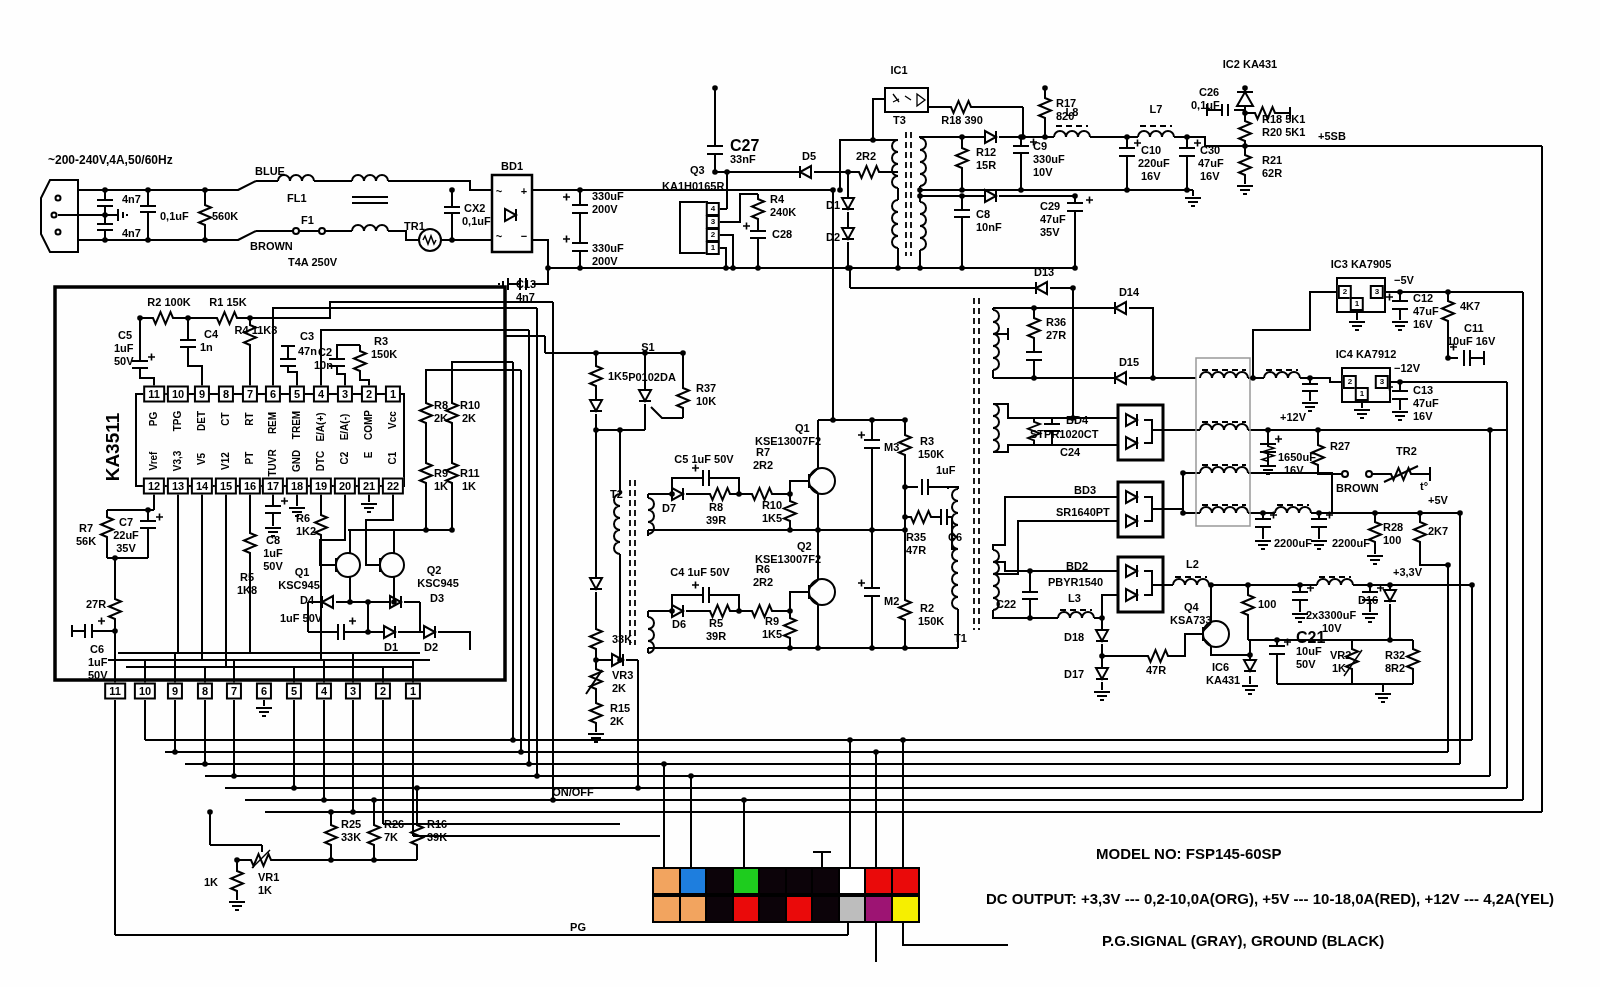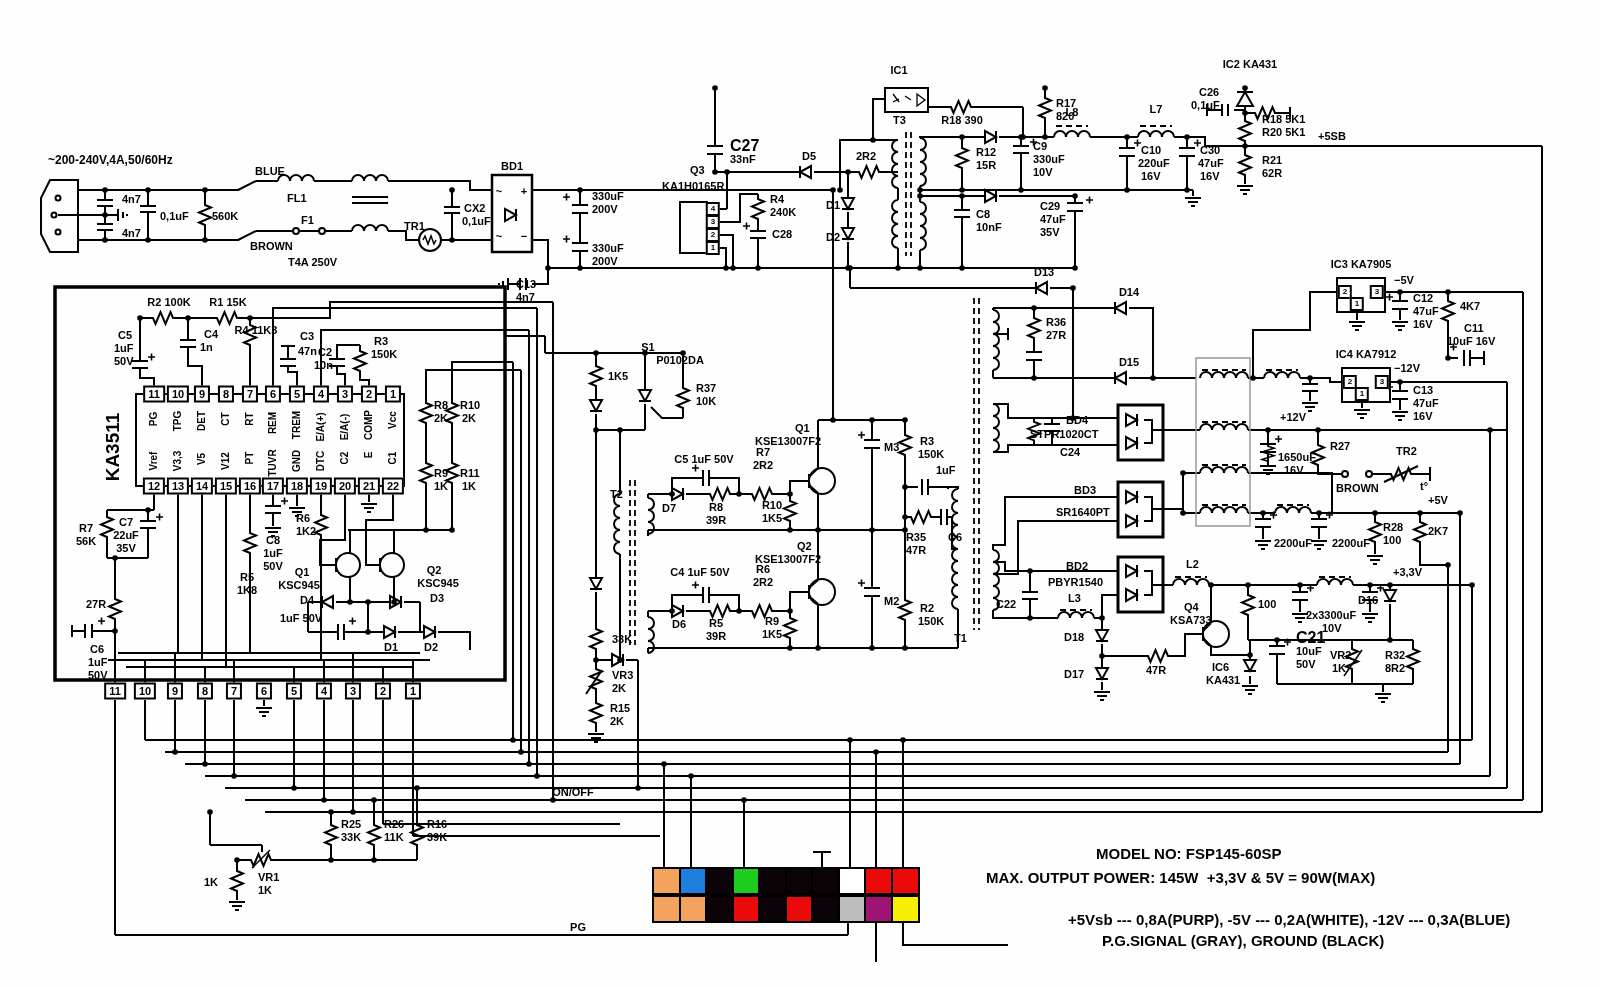--- a/index.html
+++ b/index.html
@@ -685,21 +685,21 @@
       <span class="lbl al" style="left: 1322px; top: 628px; font-size: 11px;">10V</span>
       <span class="lbl al" style="left: 1358px; top: 600px; font-size: 11px;">D16</span>
       <span class="lbl al" style="left: 1296px; top: 638px; font-size: 16px;">C21</span>
       <span class="lbl al" style="left: 1296px; top: 651px; font-size: 11px;">10uF</span>
       <span class="lbl al" style="left: 1296px; top: 664px; font-size: 11px;">50V</span>
       <span class="lbl al" style="left: 1330px; top: 655px; font-size: 11px;">VR2</span>
       <span class="lbl al" style="left: 1332px; top: 668px; font-size: 11px;">1K</span>
       <span class="lbl al" style="left: 1385px; top: 655px; font-size: 11px;">R32</span>
       <span class="lbl al" style="left: 1385px; top: 668px; font-size: 11px;">8R2</span>
       <span class="lbl" style="left: 648px; top: 347px; font-size: 11px;">S1</span>
-      <span class="lbl" style="left: 652px; top: 360px; font-size: 11px; margin-left: 28px;">P0102DA</span>
+      <span class="lbl" style="left: 652px; top: 377px; font-size: 11px;">P0102DA</span>
       <span class="lbl al" style="left: 608px; top: 376px; font-size: 11px;">1K5</span>
       <span class="lbl al" style="left: 696px; top: 388px; font-size: 11px;">R37</span>
       <span class="lbl al" style="left: 696px; top: 401px; font-size: 11px;">10K</span>
       <span class="lbl" style="left: 704px; top: 459px; font-size: 11px;">C5 1uF 50V</span>
       <span class="lbl al" style="left: 795px; top: 428px; font-size: 11px;">Q1</span>
       <span class="lbl al" style="left: 755px; top: 441px; font-size: 11px;">KSE13007F2</span>
       <span class="lbl" style="left: 763px; top: 452px; font-size: 11px;">R7</span>
       <span class="lbl" style="left: 763px; top: 465px; font-size: 11px;">2R2</span>
       <span class="lbl al" style="left: 610px; top: 472px; font-size: 11px; margin-top: 22px;">T2</span>
       <span class="lbl" style="left: 669px; top: 508px; font-size: 11px;">D7</span>
@@ -777,21 +777,21 @@
       <span class="lbl" style="left: 391px; top: 647px; font-size: 11px;">D1</span>
       <span class="lbl" style="left: 431px; top: 647px; font-size: 11px;">D2</span>
       <span class="lbl al" style="left: 86px; top: 604px; font-size: 11px;">27R</span>
       <span class="lbl al" style="left: 90px; top: 649px; font-size: 11px;">C6</span>
       <span class="lbl al" style="left: 88px; top: 662px; font-size: 11px;">1uF</span>
       <span class="lbl al" style="left: 88px; top: 675px; font-size: 11px;">50V</span>
       <span class="lbl" style="left: 573px; top: 792px; font-size: 11px;">ON/OFF</span>
       <span class="lbl al" style="left: 341px; top: 824px; font-size: 11px;">R25</span>
       <span class="lbl al" style="left: 341px; top: 837px; font-size: 11px;">33K</span>
       <span class="lbl al" style="left: 384px; top: 824px; font-size: 11px;">R26</span>
-      <span class="lbl al" style="left: 384px; top: 837px; font-size: 11px;">11K</span>
+      <span class="lbl al" style="left: 384px; top: 837px; font-size: 11px;">7K</span>
       <span class="lbl al" style="left: 427px; top: 824px; font-size: 11px;">R16</span>
       <span class="lbl al" style="left: 427px; top: 837px; font-size: 11px;">39K</span>
       <span class="lbl al" style="left: 258px; top: 877px; font-size: 11px;">VR1</span>
       <span class="lbl al" style="left: 258px; top: 890px; font-size: 11px;">1K</span>
       <span class="lbl al" style="left: 204px; top: 882px; font-size: 11px;">1K</span>
       <span class="lbl" style="left: 578px; top: 927px; font-size: 11px;">PG</span>
       <span class="lbl box" style="left: 154px; top: 394px; font-size: 11px;">11</span>
       <span class="lbl box" style="left: 178px; top: 394px; font-size: 11px;">10</span>
       <span class="lbl box" style="left: 202px; top: 394px; font-size: 11px;">9</span>
       <span class="lbl box" style="left: 226px; top: 394px; font-size: 11px;">8</span>
@@ -875,17 +875,16 @@
       <div class="cell" style="left: 731.5px; top: 895px; width: 25px; height: 24px; background: rgb(234, 10, 10);"></div>
       <div class="cell" style="left: 758px; top: 895px; width: 25px; height: 24px; background: rgb(12, 3, 9);"></div>
       <div class="cell" style="left: 784.5px; top: 895px; width: 25px; height: 24px; background: rgb(234, 10, 10);"></div>
       <div class="cell" style="left: 811px; top: 895px; width: 25px; height: 24px; background: rgb(12, 3, 9);"></div>
       <div class="cell" style="left: 837.5px; top: 895px; width: 25px; height: 24px; background: rgb(189, 189, 189);"></div>
       <div class="cell" style="left: 864px; top: 895px; width: 25px; height: 24px; background: rgb(157, 20, 115);"></div>
       <div class="cell" style="left: 890.5px; top: 895px; width: 25px; height: 24px; background: rgb(246, 239, 0);"></div>
     </div>
 
 <div class="legend-line" style="left:1096px;top:845px">MODEL NO: FSP145-60SP</div>
-<div class="legend-line" style="left:986px;top:869px">MAX. OUTPUT POWER: 145W  +3,3V &amp; 5V = 90W(MAX)</div>
-<div class="legend-line" style="left:1068px;top:911px">+5Vsb --- 0,8A(PURP), -5V --- 0,2A(WHITE), -12V --- 0,3A(BLUE)</div>
+<div class="legend-line" style="left:986px;top:890px">DC OUTPUT: +3,3V --- 0,2-10,0A(ORG), +5V --- 10-18,0A(RED), +12V --- 4,2A(YEL)</div>
 <div class="legend-line" style="left:1102px;top:932px">P.G.SIGNAL (GRAY), GROUND (BLACK)</div>
 
 </div>
 
 </body></html>

